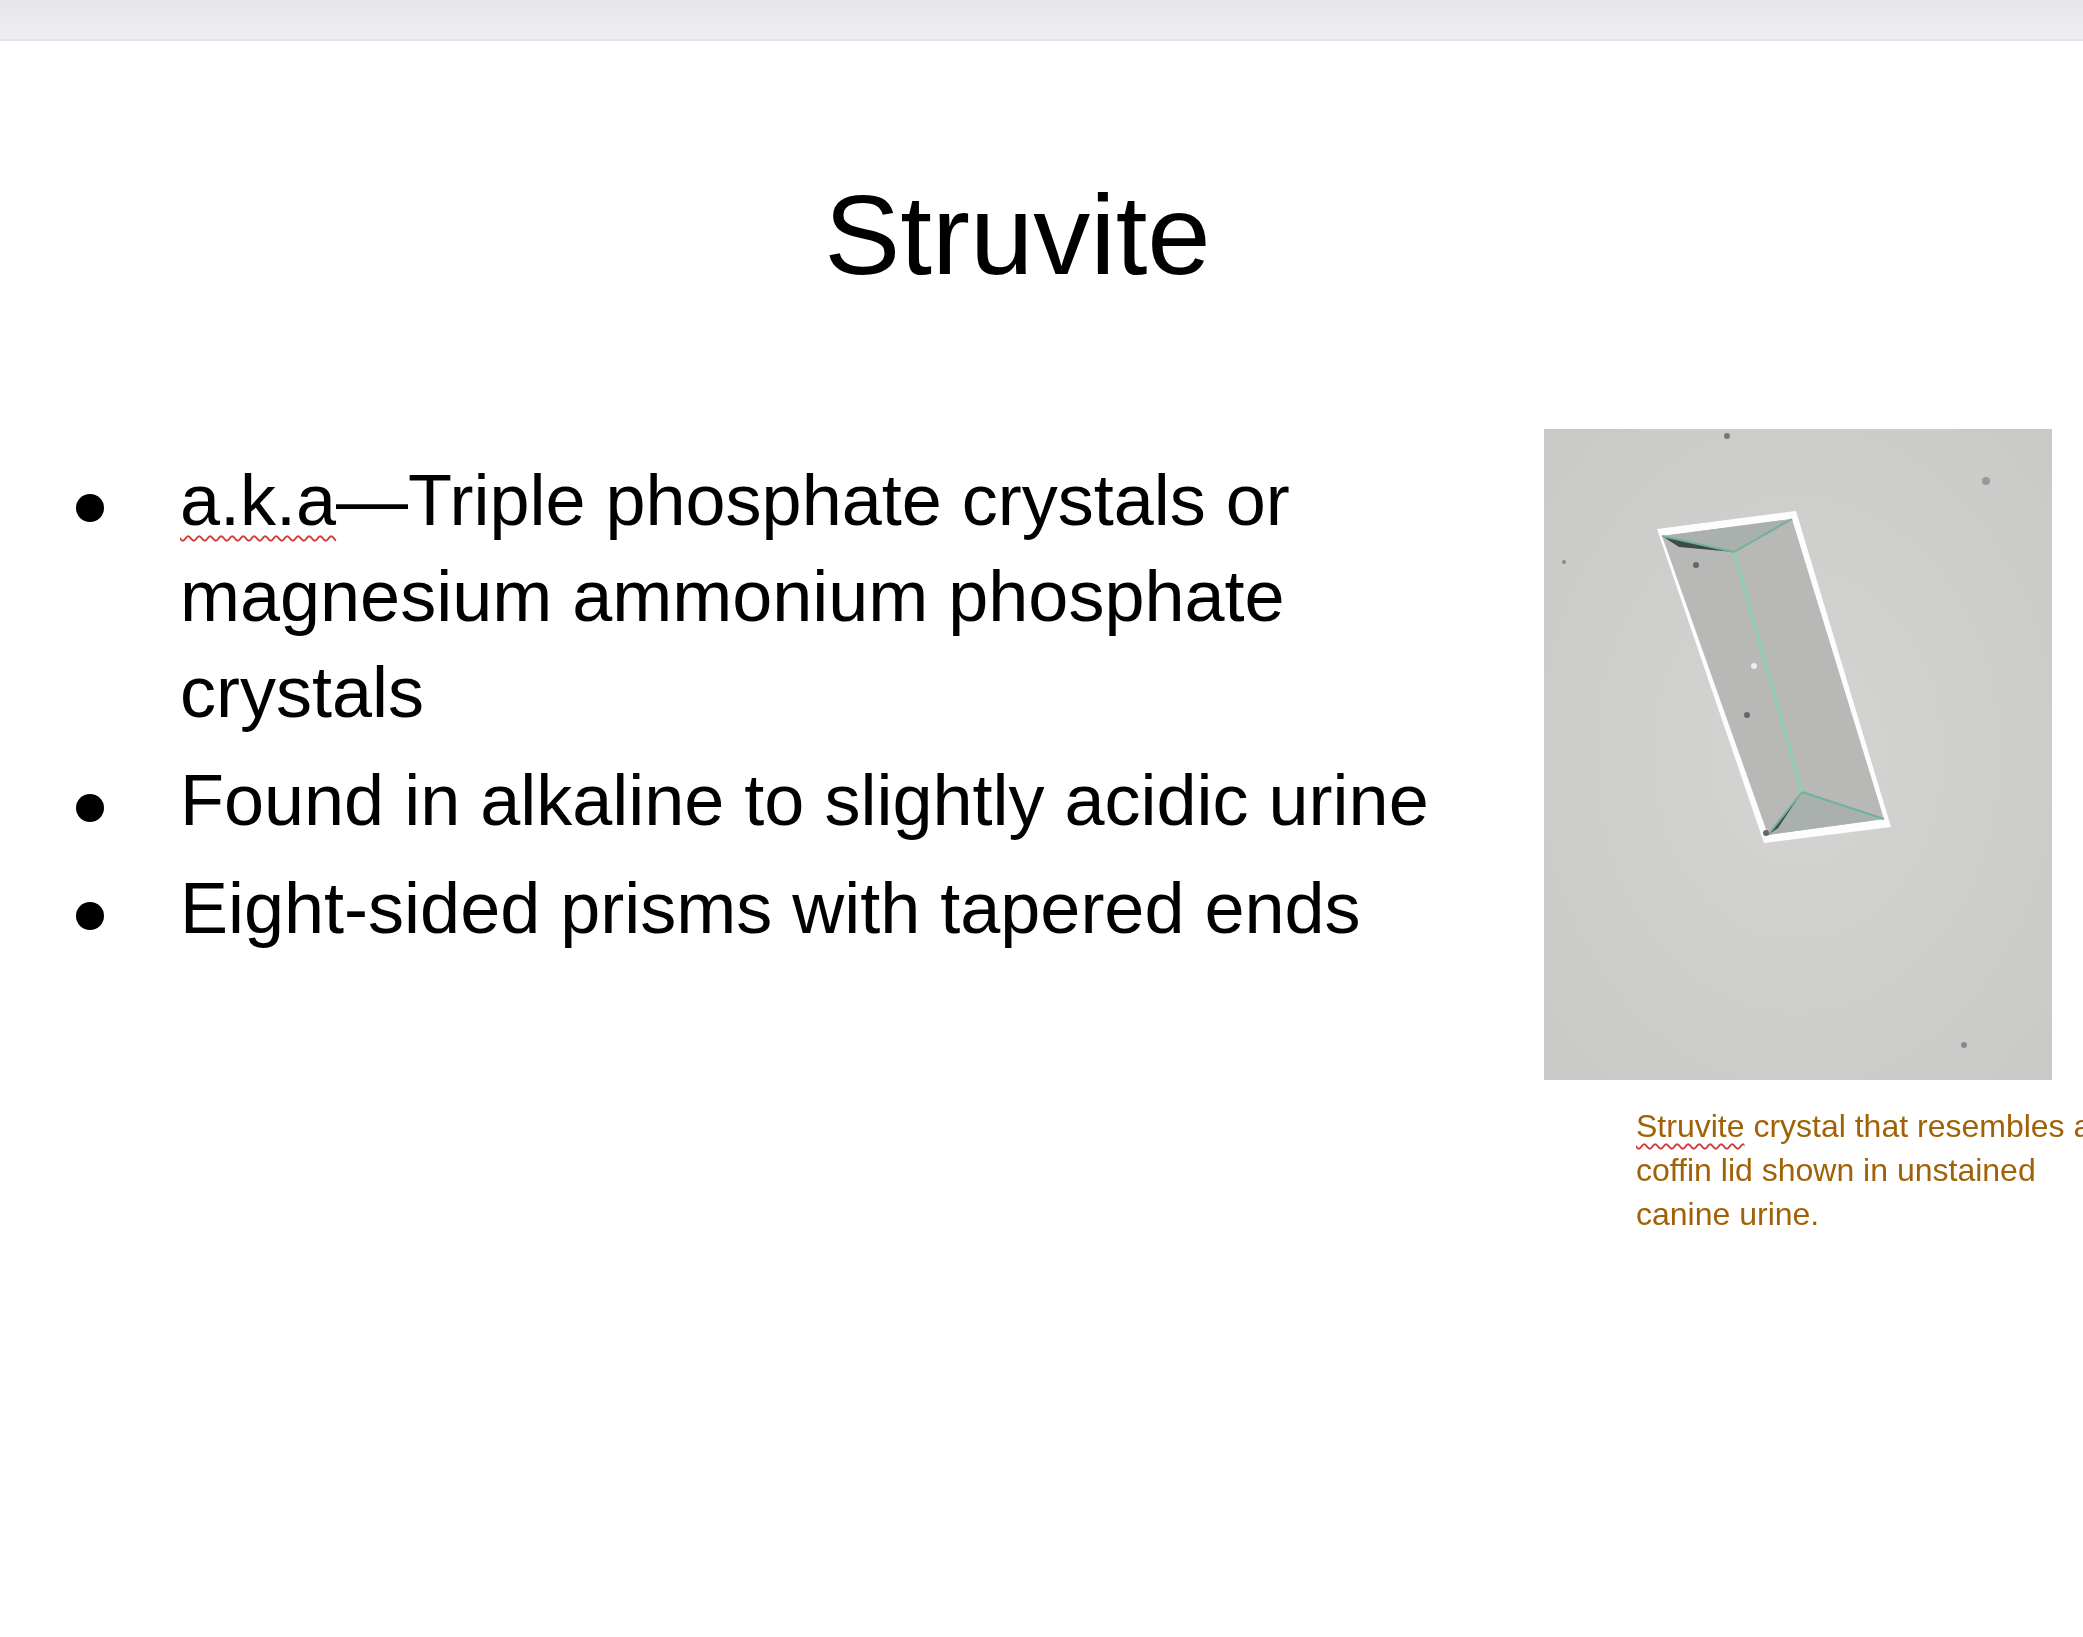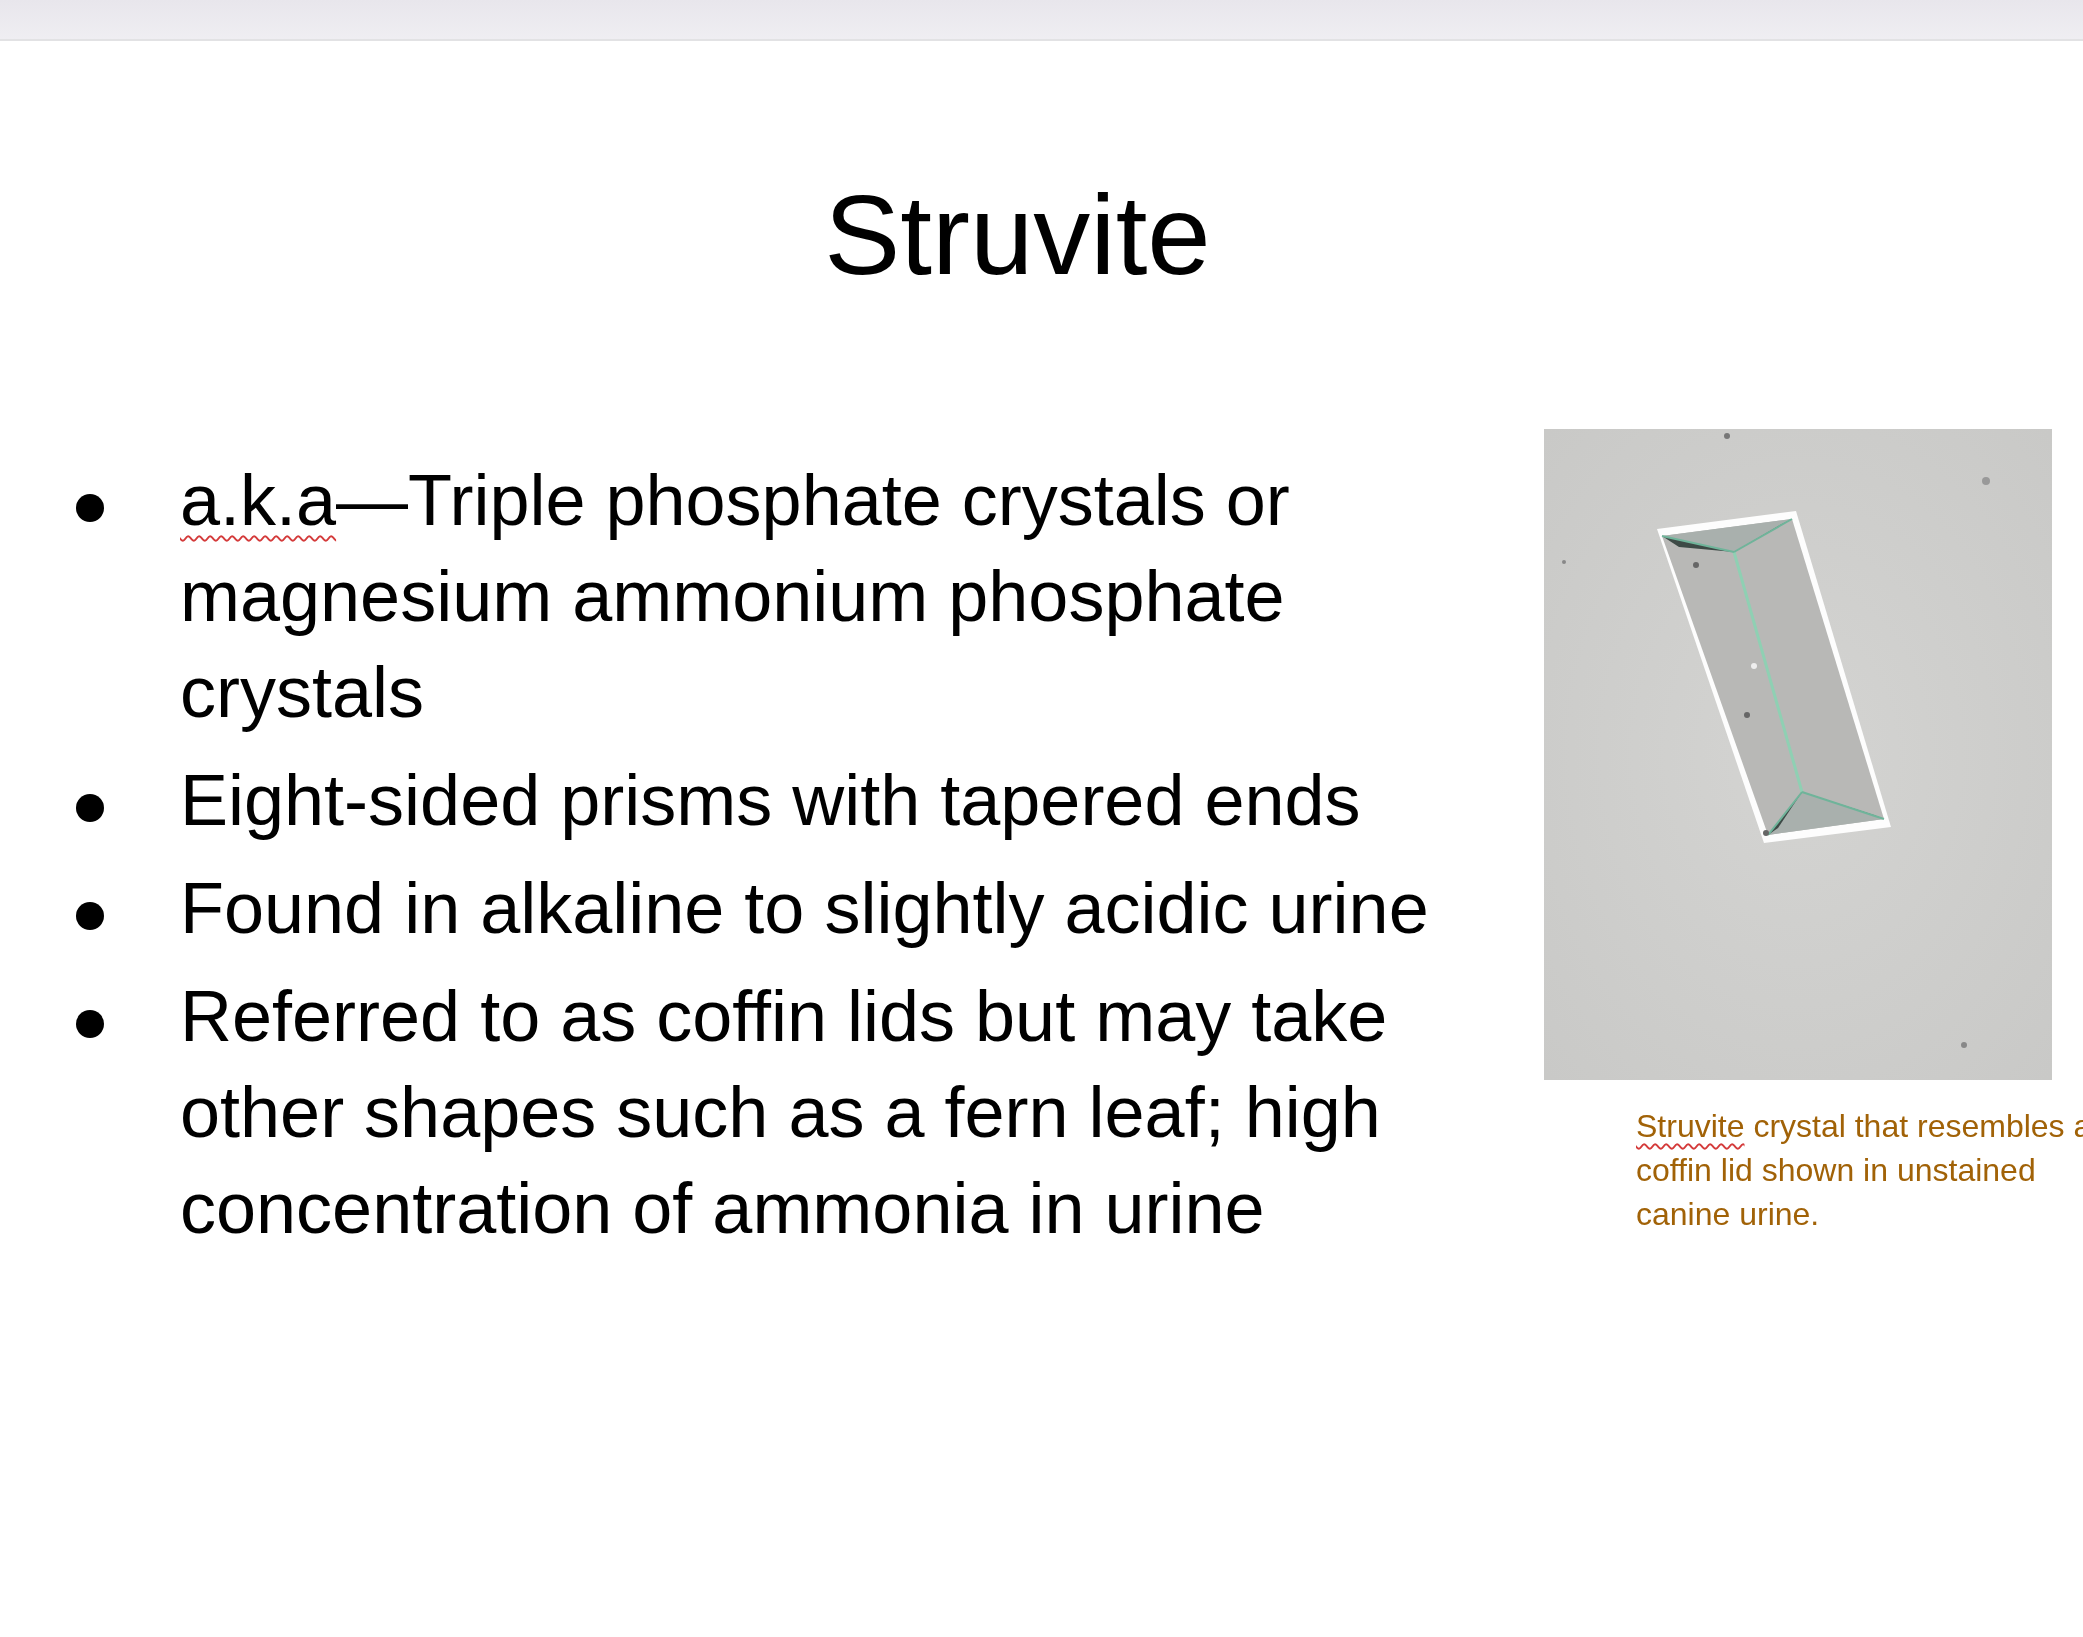--- a/index.html
+++ b/index.html
@@ -52,29 +52,25 @@
 
 <div class="slide-title">Struvite</div>
 
 <ul class="bullets">
   <li class="bullet">
     <span class="bullet-dot"></span>
     <span class="spell">a.k.a</span><span>—Triple phosphate crystals or magnesium ammonium phosphate crystals</span>
   </li>
   <li class="bullet">
     <span class="bullet-dot"></span>
-    <span>Eight-sided prisms with tapered ends</span>
-  </li>
-  <li class="bullet">
-    <span class="bullet-dot"></span>
     <span>Found in alkaline to slightly acidic urine</span>
   </li>
   <li class="bullet">
     <span class="bullet-dot"></span>
-    <span>Referred to as coffin lids but may take other shapes such as a fern leaf; high concentration of ammonia in urine</span>
+    <span>Eight-sided prisms with tapered ends</span>
   </li>
 </ul>
 
 <div class="figure">
   <svg width="508" height="651" viewBox="0 0 508 651" xmlns="http://www.w3.org/2000/svg">
     <defs>
       <radialGradient id="bg" cx="50%" cy="50%" r="70%">
         <stop offset="0%" stop-color="#d4d4d2"></stop>
         <stop offset="100%" stop-color="#c9c9c7"></stop>
       </radialGradient>

